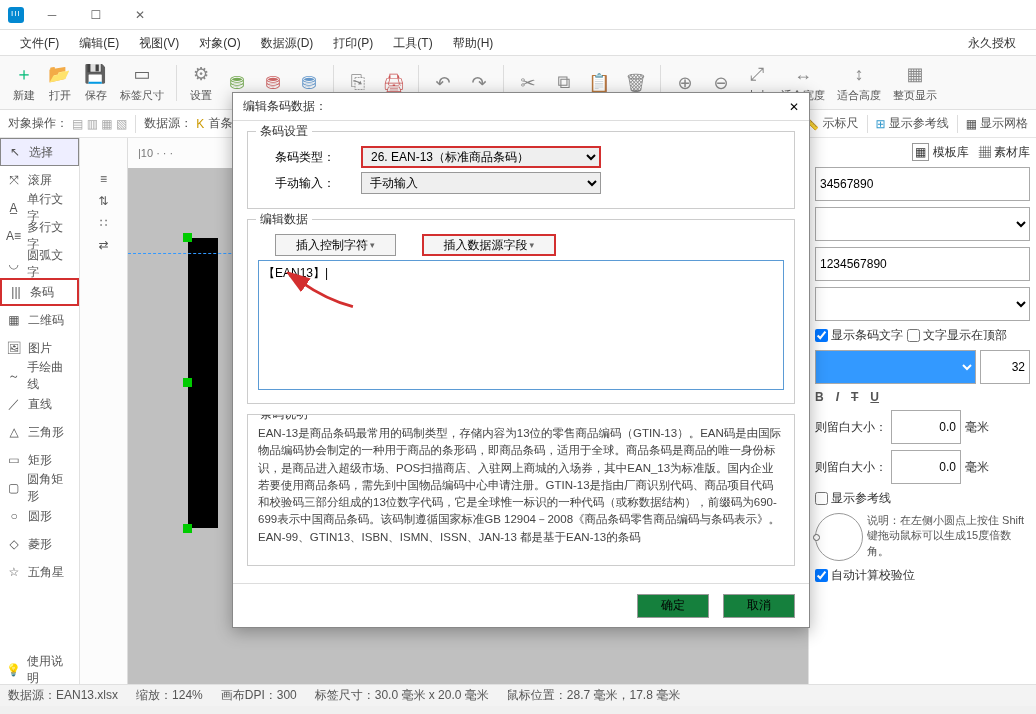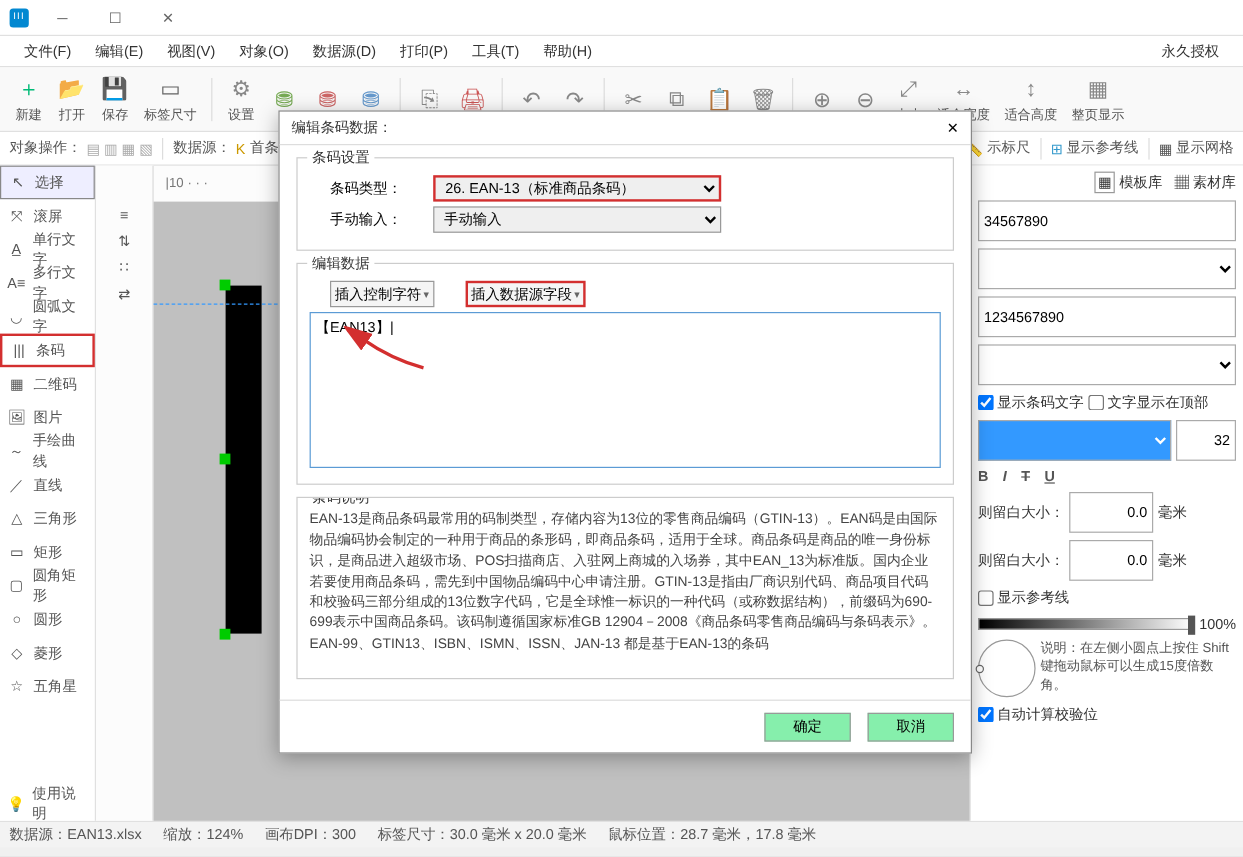--- a/index.html
+++ b/index.html
@@ -36,26 +36,26 @@
 
 .dialog { position: absolute; left: 232px; top: 92px; width: 578px; height: 536px; background: #fff; border: 1px solid #888; box-shadow: 0 4px 16px rgba(0,0,0,0.3); display:flex; flex-direction:column; }
 .dialog .dlg-title { height: 28px; display: flex; align-items: center; padding: 0 10px; border-bottom: 1px solid #ddd; }
 .dialog .dlg-title .t { flex: 1; color: #333; }
 .dialog .dlg-body { padding: 10px 14px; flex:1; overflow:hidden; }
 .fieldset { border: 1px solid #ccc; padding: 10px; margin-bottom: 10px; position: relative; }
 .fieldset .legend { position: absolute; top: -9px; left: 8px; background: #fff; padding: 0 4px; color: #333; }
 .fieldset .frow { display: flex; align-items: center; gap: 26px; margin: 4px 17px; }
 .fieldset select { border: 1px solid #999; height: 22px; padding: 0 4px; font-size: 12px; }
 .redbox { border: 2px solid #d32f2f !important; }
-.insert-btn { border: 1px solid #999; background: #f5f5f5; height: 22px; padding: 0 3px; font-size: 12px; display:inline-flex; align-items:center; gap:2px;}
+.insert-btn { border: 1px solid #999; background: #f5f5f5; height: 22px; padding: 0 20px; font-size: 12px; display:inline-flex; align-items:center; gap:2px;}
 .insert-btn:after { content: "▾"; font-size: 9px; color:#666; }
 .edit-textarea { width: 100%; height: 130px; border: 1px solid #5b9bd5; padding: 4px; font-size: 12px; resize: none; }
 .desc-text { font-size: 11.5px; color: #444; line-height: 1.5; }
 .dlg-footer { height: 44px; border-top: 1px solid #ddd; display: flex; align-items: center; justify-content: flex-end; padding: 0 14px; gap: 14px; }
-.dlg-footer button { width: 72px; height: 24px; border: 1px solid #999; background: #86efac; }
+.dlg-footer button { width: 72px; height: 24px; border: 1px solid #999; background: #15803d; }
 .arrow { position: absolute; left: 42px; top: 38px; color: #d32f2f; font-size: 26px; transform: rotate(-25deg); pointer-events:none;}
 .arrow svg { width: 70px; height: 70px; }
 .chk { display:inline-flex; align-items:center; gap:3px;}
 .chk input { width:13px; height:13px;}
 .ruler-gap { height: 30px; background:#fcfcfc; color:#777; font-size:11px; padding-left:10px; display:flex; align-items:center;}
 </style>
 </head>
 <body>
 
 <div class="titlebar">
@@ -317,26 +317,20 @@
         <span>则留白大小：</span>
         <input class="field" style="width: 70px; text-align: right;" value="0.0">
         <span>毫米</span>
       </div>
     <div class="row">
         <label class="chk">
           <input type="checkbox" style="">
           <span>显示参考线</span>
         </label>
       </div>
-    <div class="row">
-      <div style="flex:1;height:10px;background:linear-gradient(to right,#000,#fff);border:1px solid #999;position:relative">
-        <div style="position:absolute;right:-2px;top:-3px;width:6px;height:16px;background:#555"></div>
-      </div>
-      <span>100%</span>
-    </div>
     <div class="row" style="align-items:flex-start">
       <div style="width:48px;height:48px;border:1px solid #999;border-radius:50%;position:relative">
         <div style="position:absolute;left:-3px;top:20px;width:7px;height:7px;border:1px solid #666;border-radius:50%;background:#fff"></div>
       </div>
       <div style="flex:1;font-size:11px;color:#555;line-height:1.4">说明：在左侧小圆点上按住 Shift 键拖动鼠标可以生成15度倍数角。</div>
     </div>
     <div class="row">
         <label class="chk">
           <input type="checkbox" checked="" style="">
           <span>自动计算校验位</span>

